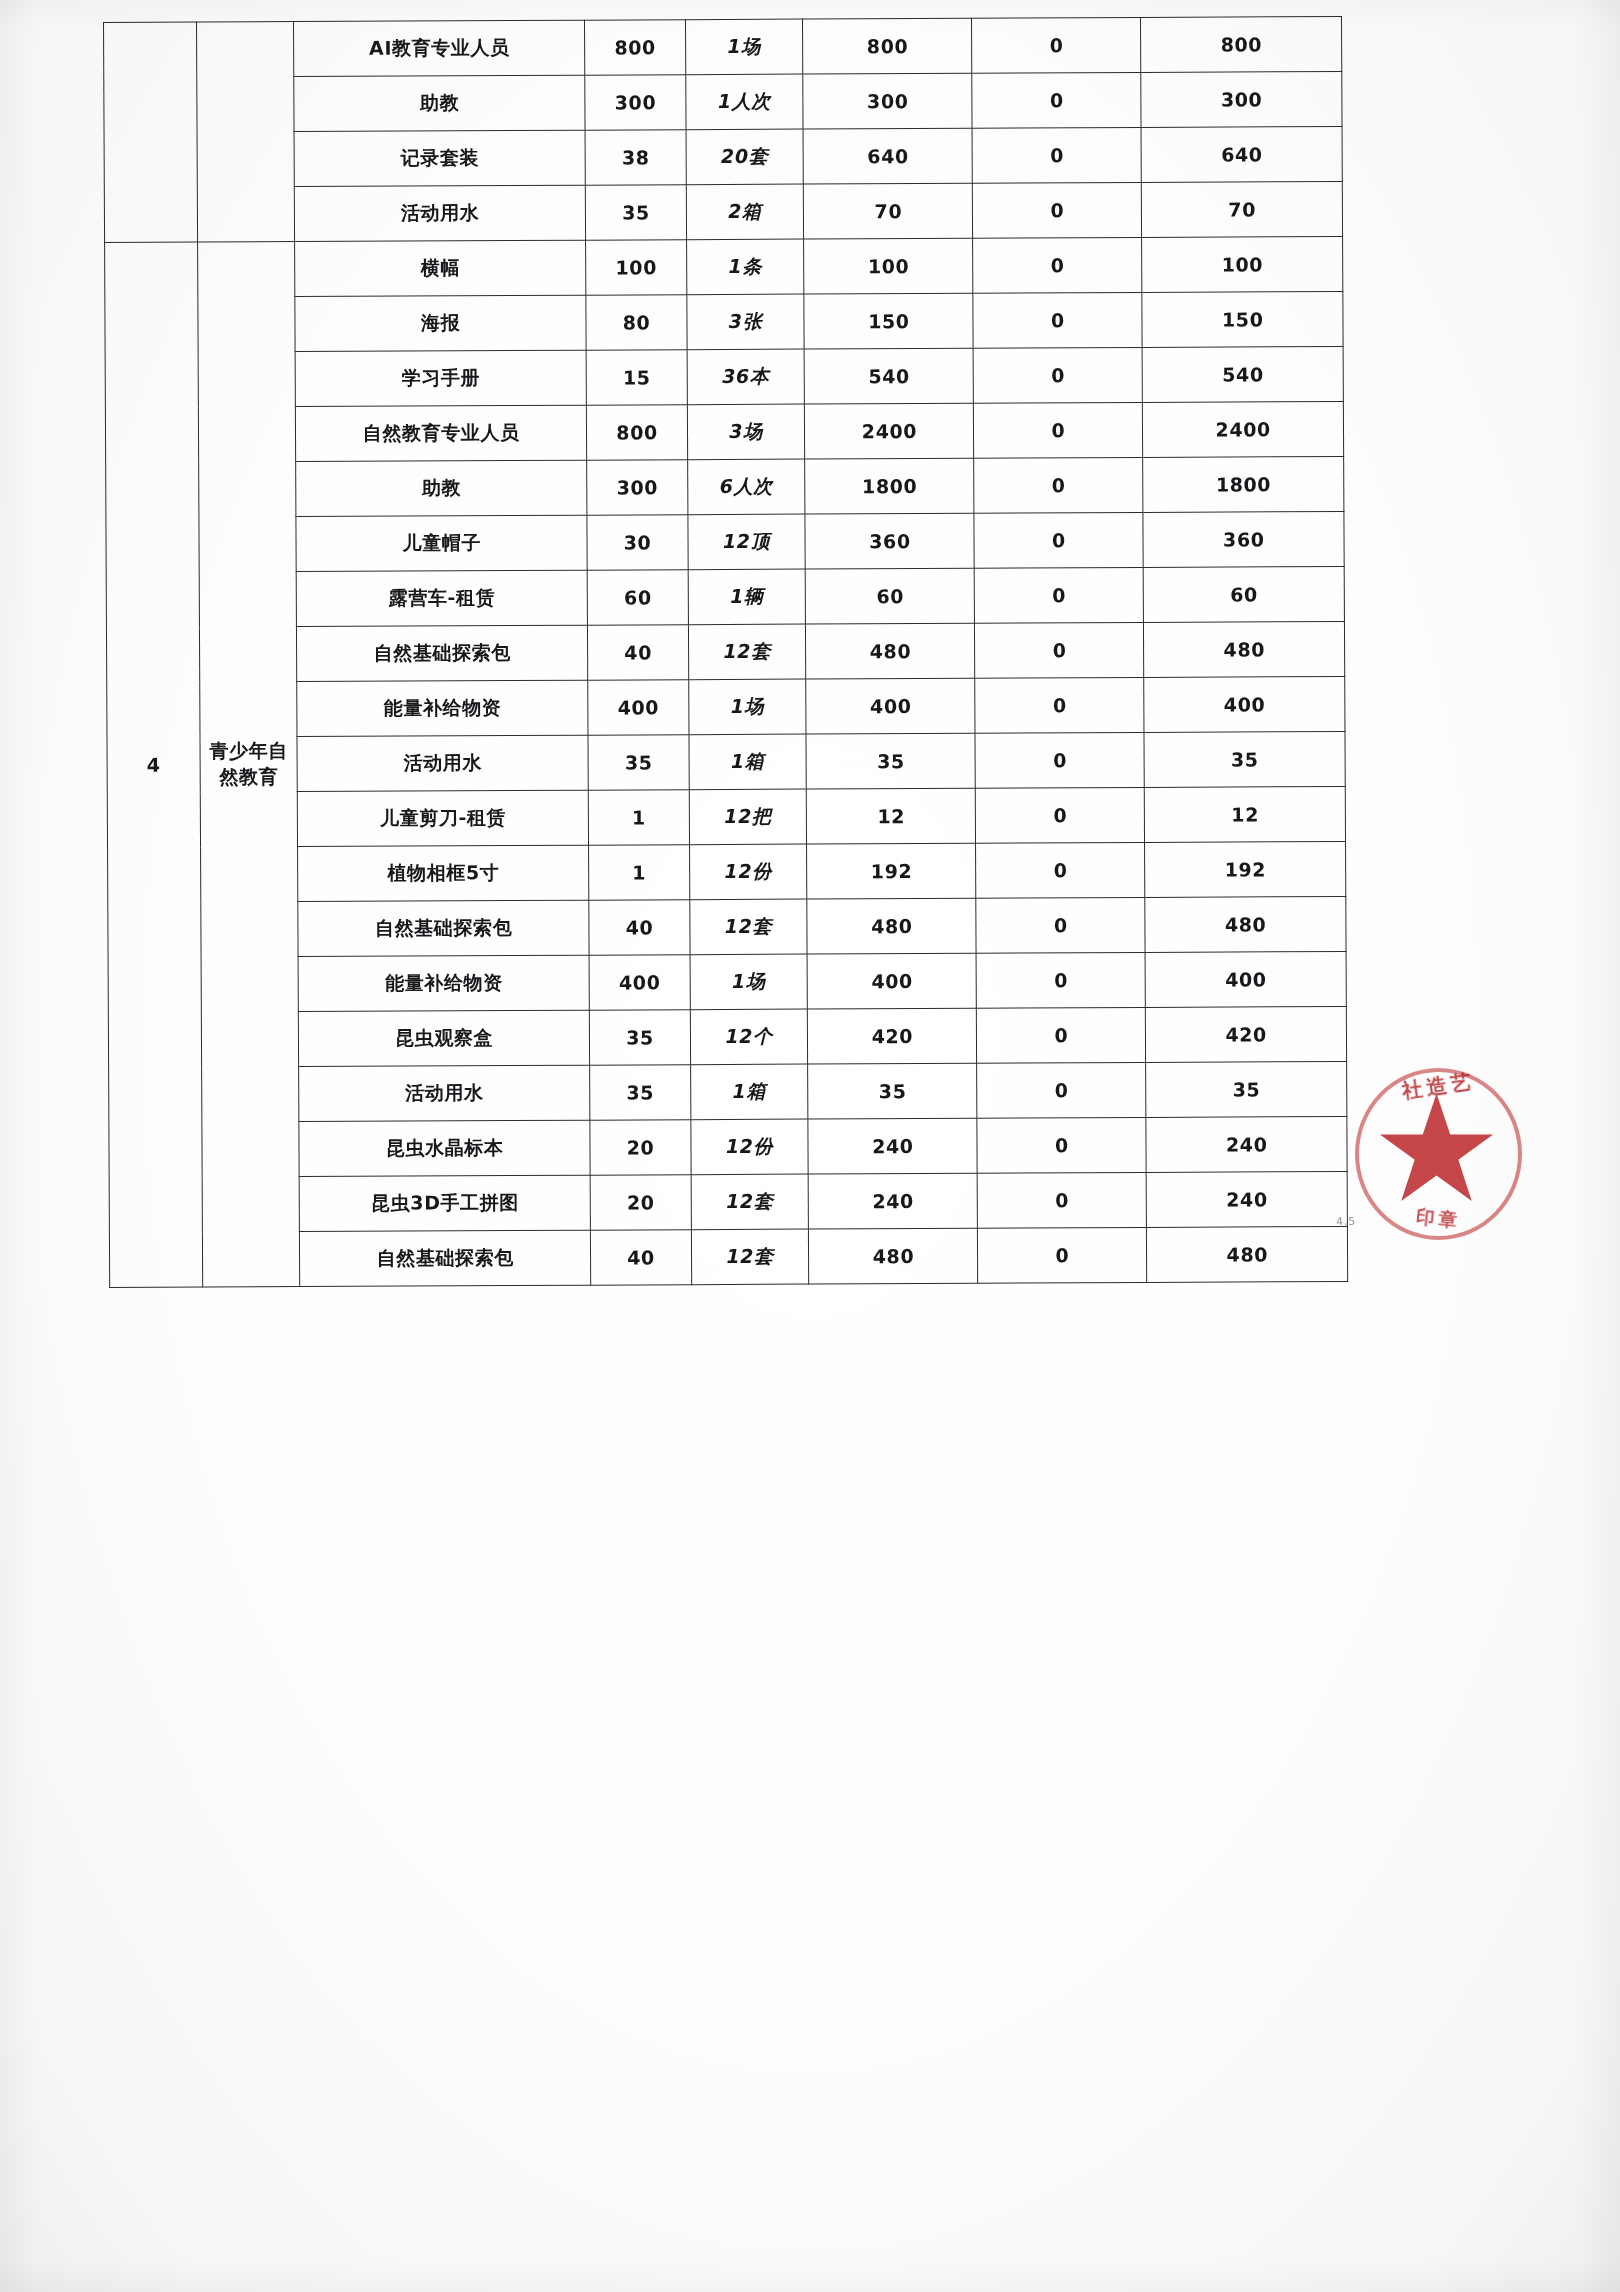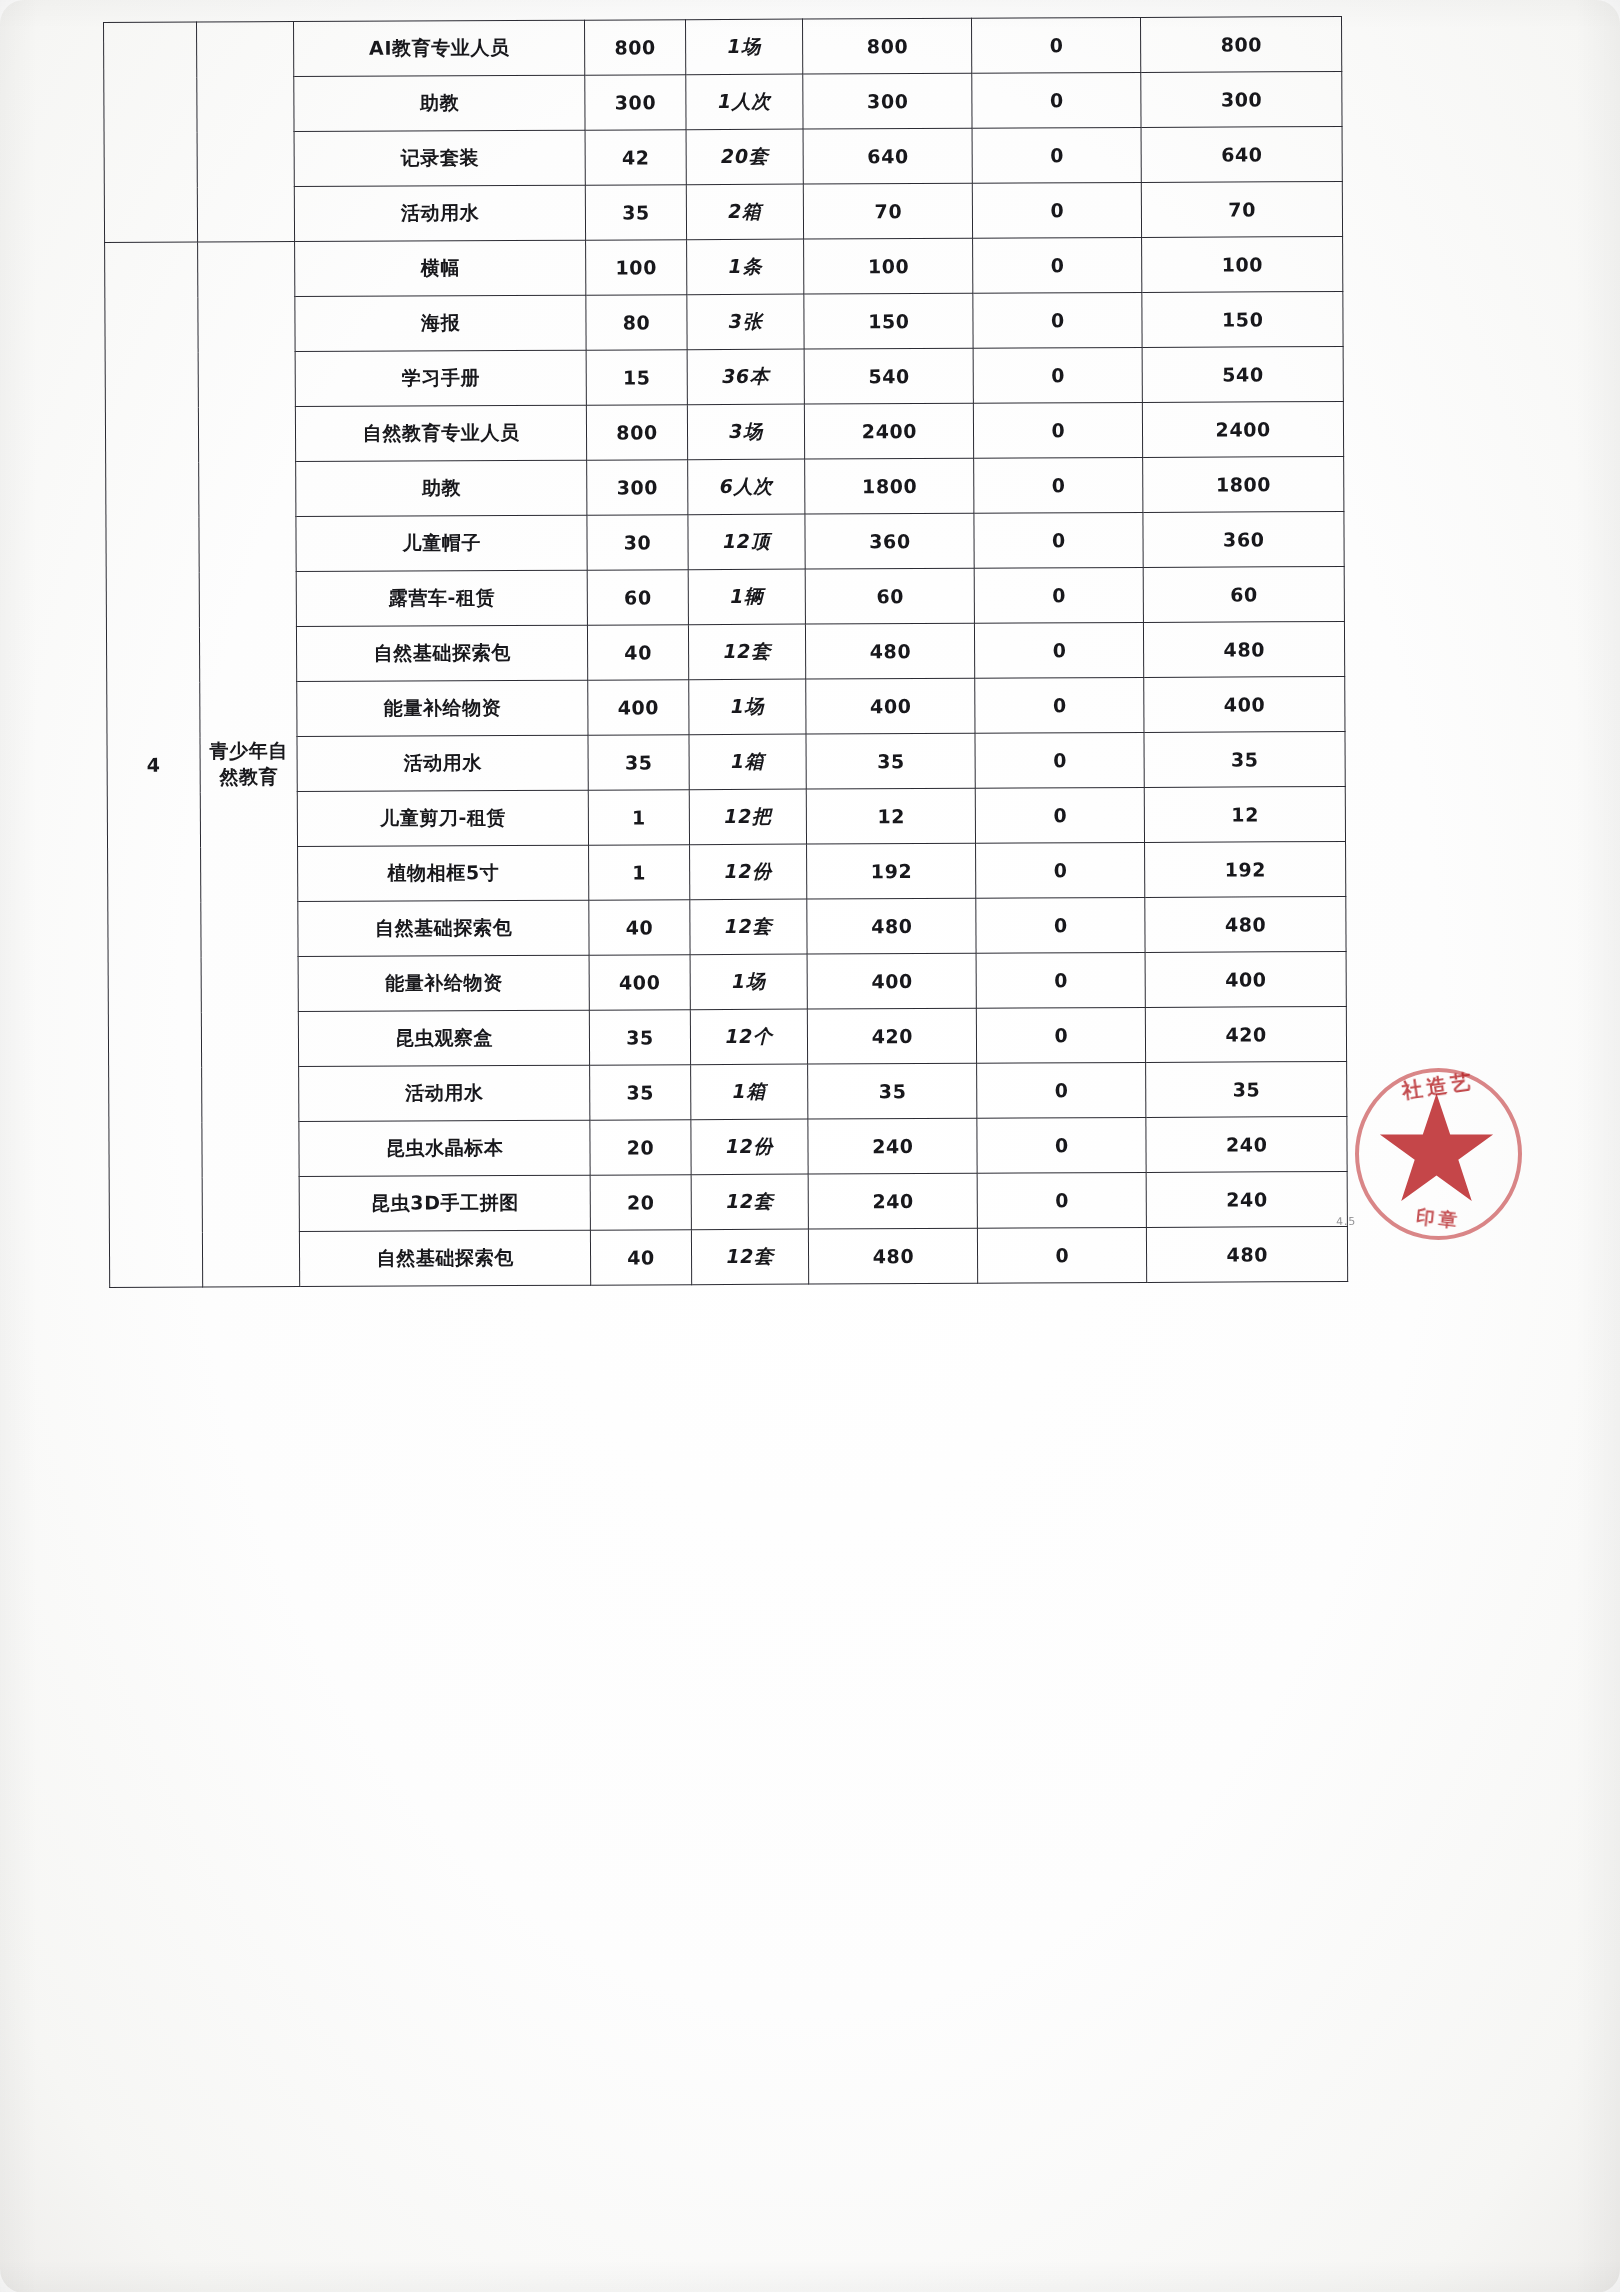--- a/index.html
+++ b/index.html
@@ -9,21 +9,20 @@
     font-family:"DejaVu Sans","Liberation Sans",sans-serif;
     -webkit-font-smoothing:none;
     overflow:hidden;
     position:relative;
   }
   
   #page{
     position:absolute;inset:0;
     background:
       radial-gradient(ellipse at 50% 45%, #ffffff 0%, #fdfdfd 55%, #f6f6f4 88%, #efeeec 100%);
-    border-radius: 24px;
   }
   #page:before{
     content:"";position:absolute;inset:0;
     background:
       linear-gradient(90deg, rgba(0,0,0,0.030) 0px, rgba(0,0,0,0.0) 37px),
       linear-gradient(270deg, rgba(0,0,0,0.035) 0px, rgba(0,0,0,0.0) 45px),
       linear-gradient(180deg, rgba(0,0,0,0.025) 0px, rgba(0,0,0,0) 29px),
       linear-gradient(0deg, rgba(0,0,0,0.030) 0px, rgba(0,0,0,0) 33px);
     pointer-events:none;
   }
@@ -154,21 +153,21 @@
           <tr>
             <td class="item">助教</td>
             <td class="num">300</td>
             <td class="qty">1人次</td>
             <td class="num">300</td>
             <td class="num">0</td>
             <td class="num">300</td>
           </tr>
           <tr>
             <td class="item">记录套装</td>
-            <td class="num">42</td>
+            <td class="num">38</td>
             <td class="qty">20套</td>
             <td class="num">640</td>
             <td class="num">0</td>
             <td class="num">640</td>
           </tr>
           <tr>
             <td class="item">活动用水</td>
             <td class="num">35</td>
             <td class="qty">2箱</td>
             <td class="num">70</td>

